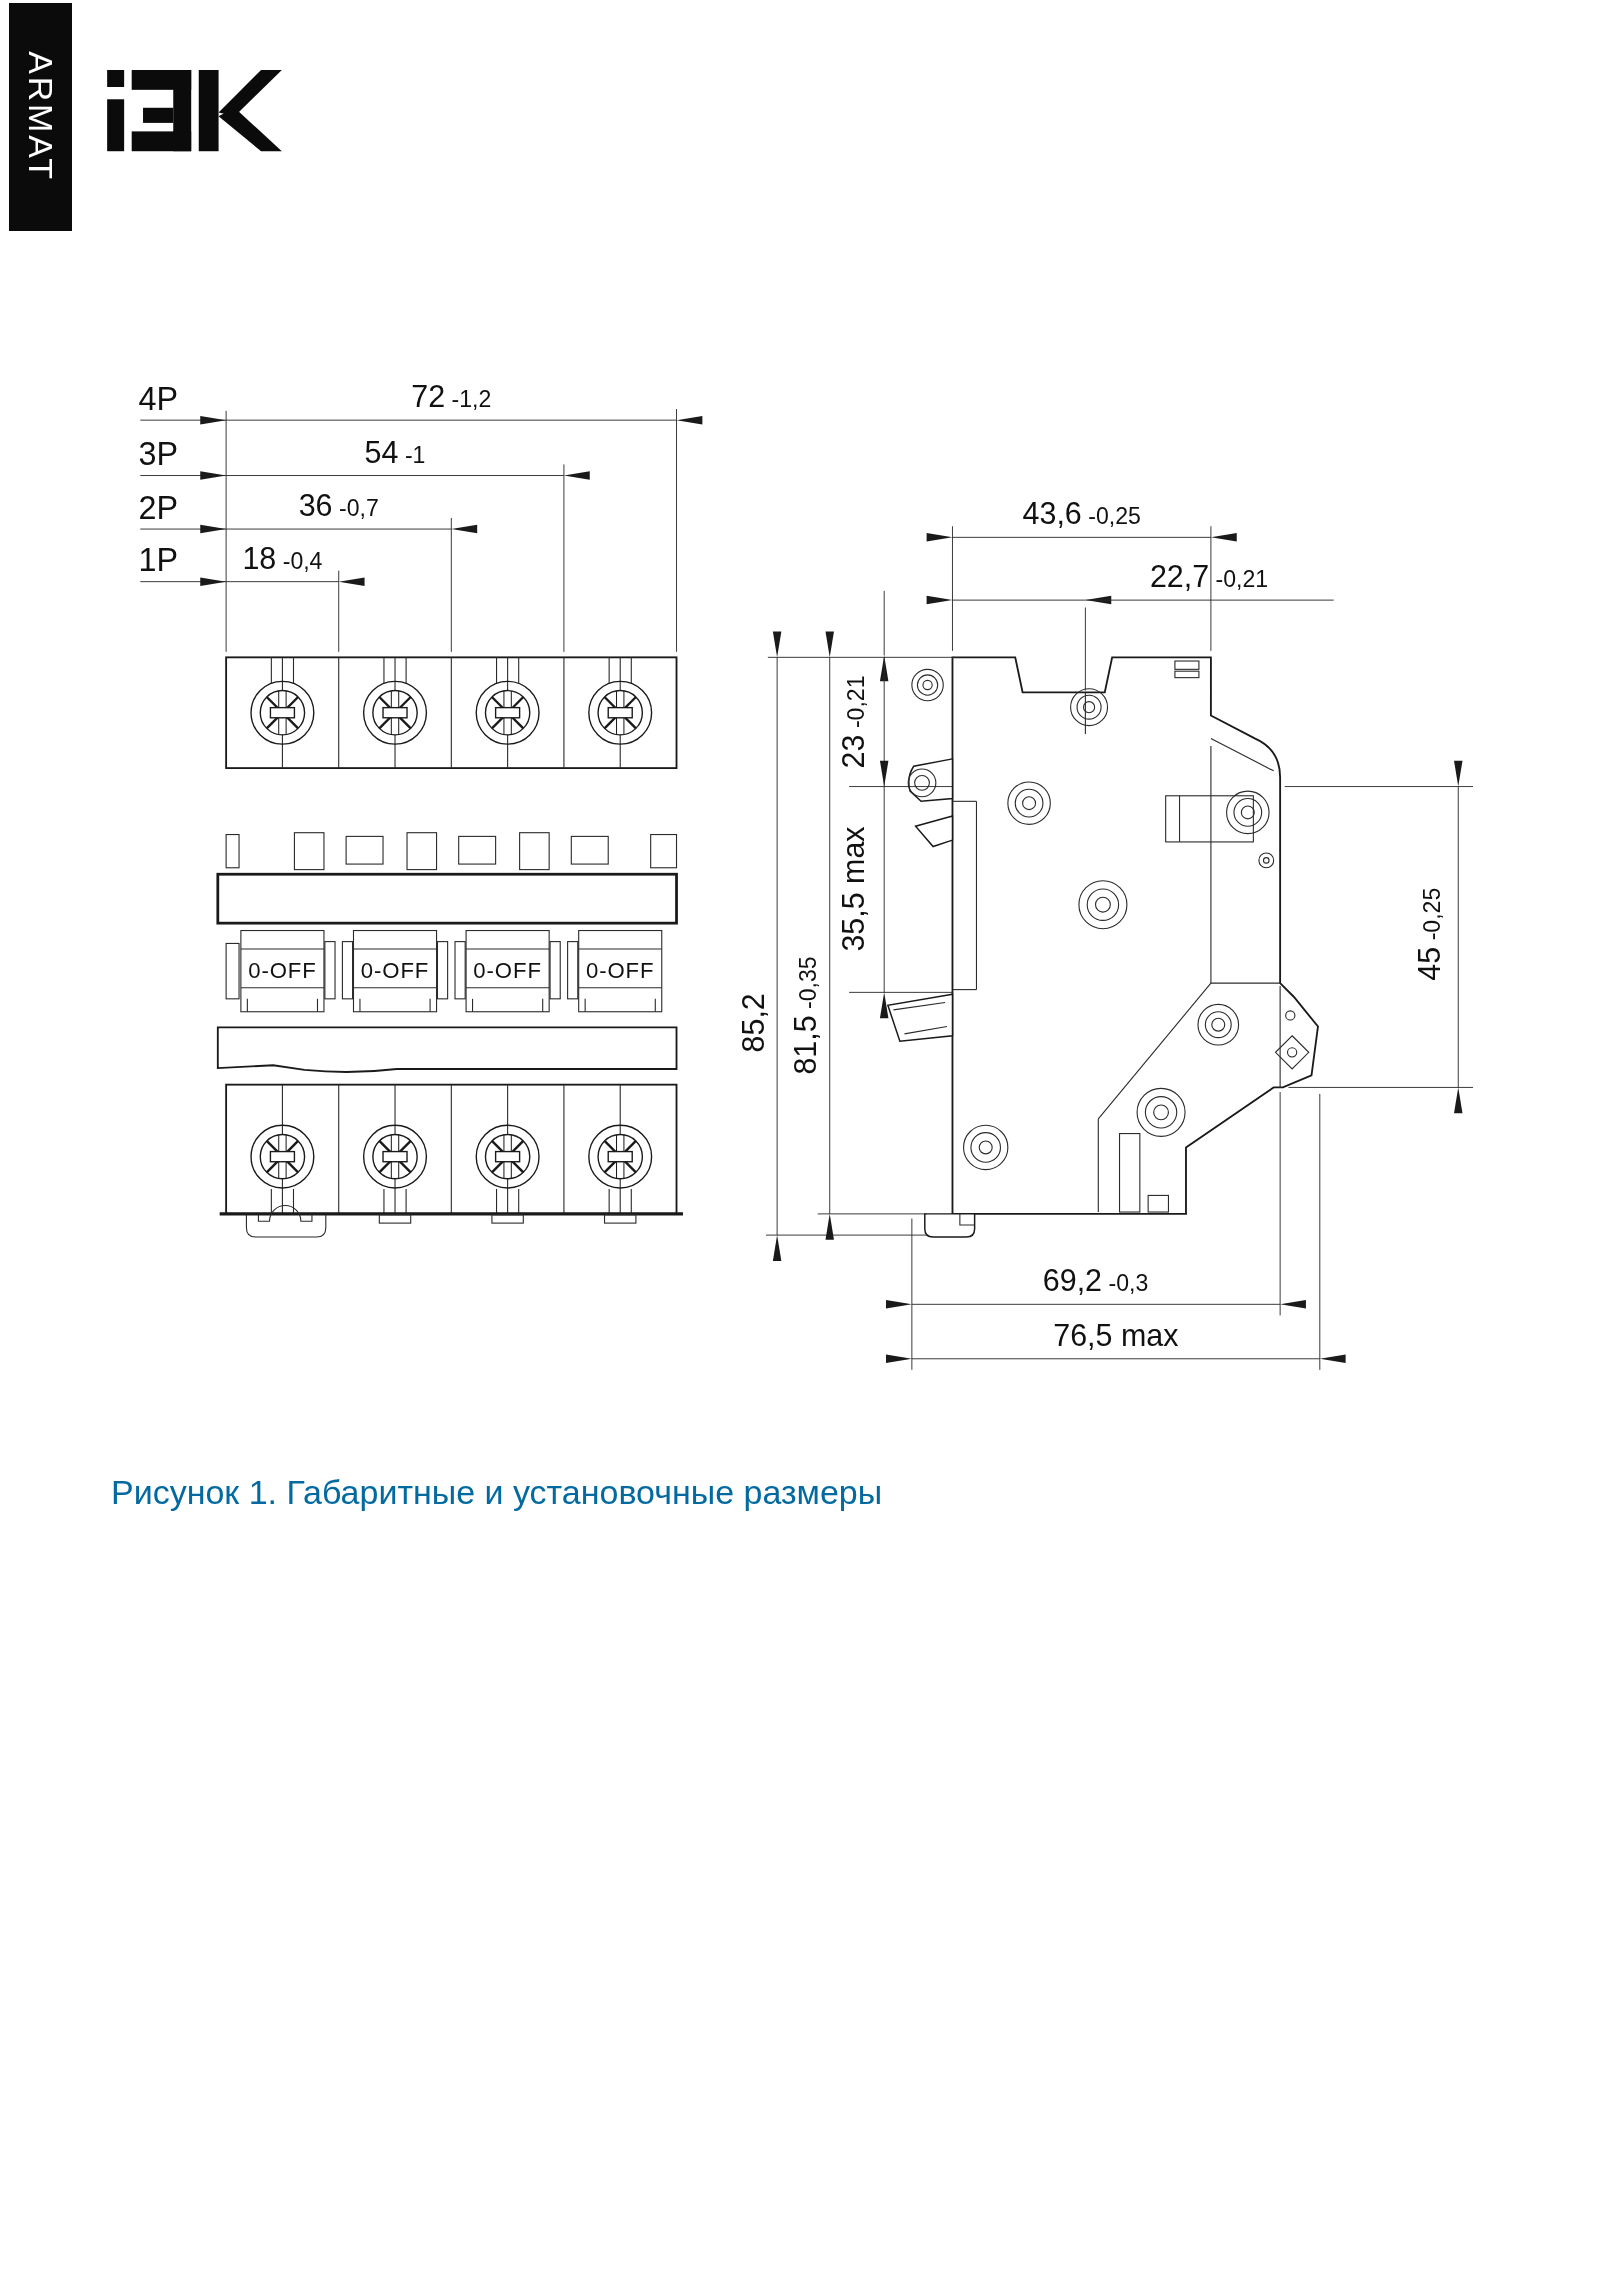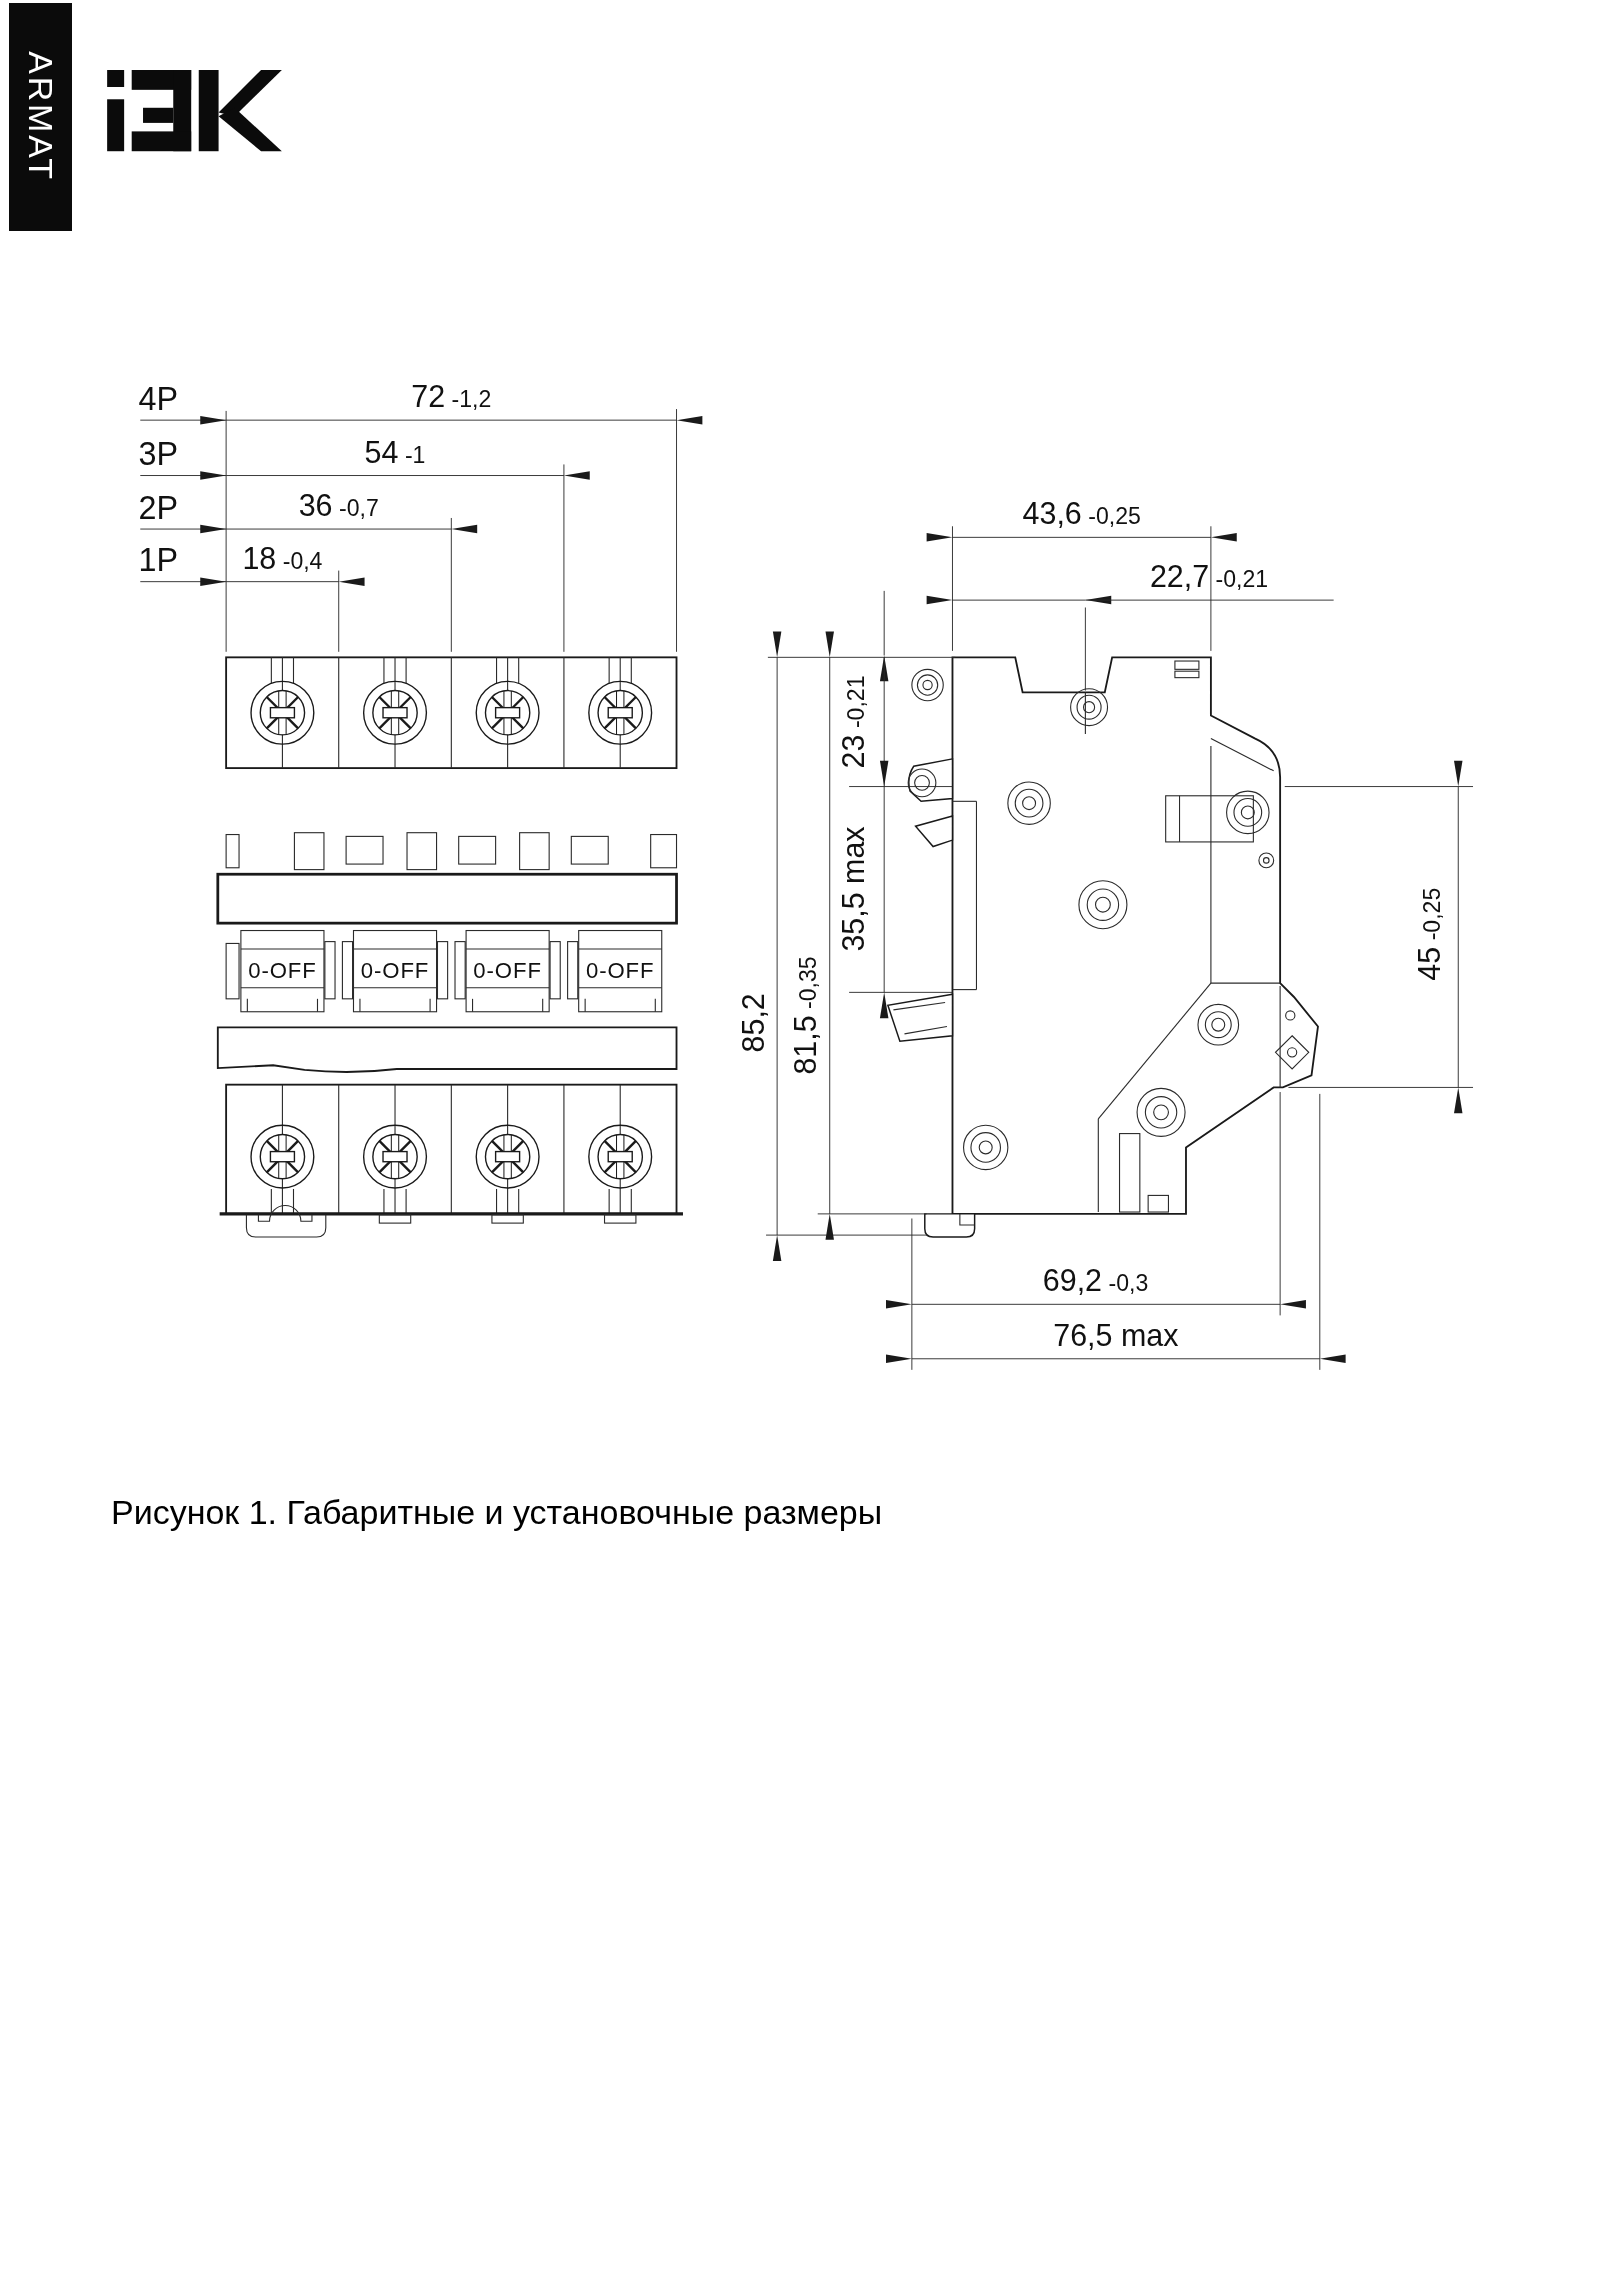--- a/index.html
+++ b/index.html
@@ -3,21 +3,21 @@
 <meta charset="utf-8">
 <style>
   html,body{margin:0;padding:0;background:#e8e8e8;}
   .page{position:relative;width:1617px;height:2293px;background:#ffffff;overflow:hidden;
         font-family:"Liberation Sans",sans-serif;}
   .brand-bar{position:absolute;left:9.2px;top:2.8px;width:63px;height:228px;background:#0b0b0b;
              display:flex;align-items:center;justify-content:center;}
   .brand-bar span{color:#ffffff;font-size:34px;letter-spacing:2.8px;white-space:nowrap;
                   transform:rotate(90deg);font-family:"Liberation Sans",sans-serif;}
   .logo{position:absolute;left:107px;top:70px;}
-  .caption{position:absolute;left:111px;top:1473px;font-size:34px;color:#000000;margin-top:20px;}
+  .caption{position:absolute;left:111px;top:1473px;font-size:34px;color:#0369a1;}
   svg text{font-family:"Liberation Sans",sans-serif;fill:#111;}
   .drawing{position:absolute;left:0;top:0;}
   .outline{fill:none;stroke:#1a1a1a;stroke-width:2;}
   .outline3{fill:none;stroke:#1a1a1a;stroke-width:3;}
   .thin{fill:none;stroke:#2b2b2b;stroke-width:1.2;}
   .dim{fill:none;stroke:#2a2a2a;stroke-width:1;}
   .white{fill:#ffffff;stroke:#1a1a1a;stroke-width:1.6;}
   .dimtxt{font-size:33px;}
   .toltxt{font-size:25px;}
   .poletxt{font-size:35px;}

